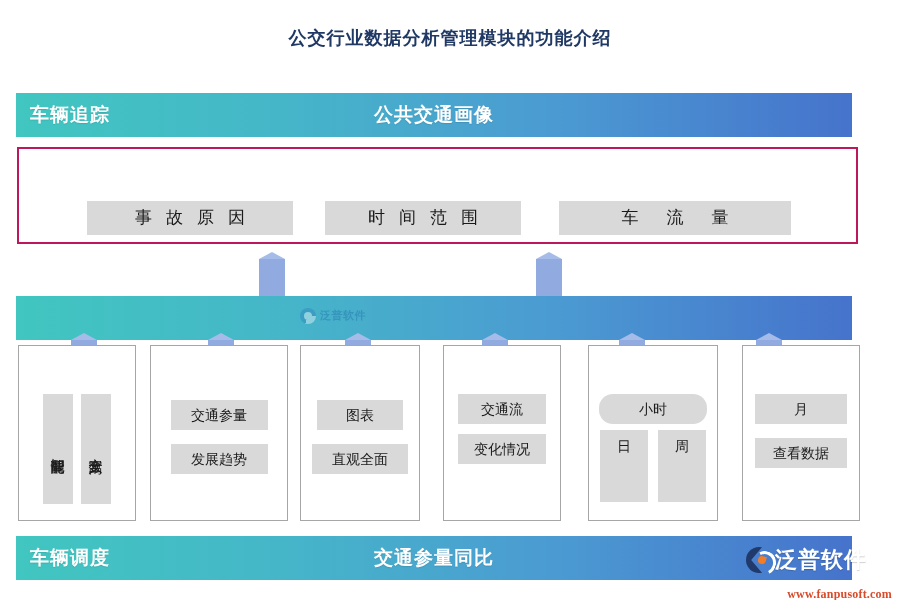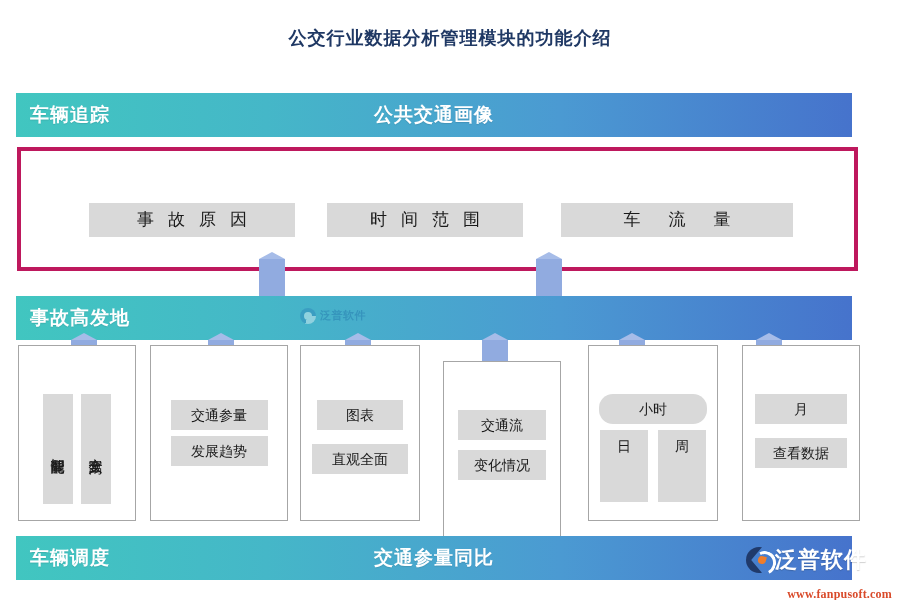--- a/index.html
+++ b/index.html
@@ -42,22 +42,22 @@
     text-shadow:0 1px 1px rgba(0,0,0,.10);
   }
   .banner.italic .b-center{font-style:italic;}
 
   #banner-1{top:93px;}
   #banner-2{top:296px;}
   #banner-3{top:536px;}
 
   
   .panel{
-    position:absolute;left:17px;top:147px;width:841px;height:124px;
-    border:4px solid #be185d;background:#ffffff;box-sizing:border-box;padding-left:22px;
+    position:absolute;left:17px;top:147px;width:841px;height:97px;
+    border:2px solid #be185d;background:#ffffff;box-sizing:border-box;padding-left:22px;
   }
   .panel-chips{
     position:absolute;left:0;top:52px;width:100%;height:36px;
   }
   .chip{
     position:absolute;height:34px;line-height:34px;
     background:#d9d9d9;color:#1a1a1a;
     font-size:17px;text-align:center;
     font-family:"Liberation Sans","DejaVu Sans",sans-serif;
   }
@@ -104,21 +104,21 @@
   #card-2{width:138px;}
   #card-3{width:120px;}
   #card-4{width:118px;}
   #card-5{width:130px;}
   #card-6{width:118px;}
 
   
   #card-1{left:18px;width:118px;}
   #card-2{left:150px;width:138px;}
   #card-3{left:300px;width:120px;}
-  #card-4{left:443px;width:118px;margin-top:16px;}
+  #card-4{left:443px;width:118px;}
   #card-5{left:588px;width:130px;}
   #card-6{left:742px;width:118px;}
 
   .tag{
     background:#d9d9d9;color:#1a1a1a;
     font-size:14px;text-align:center;
     font-family:"Liberation Sans","DejaVu Sans",sans-serif;
     box-sizing:border-box;
   }
 
@@ -131,21 +131,21 @@
     line-height:1.15;letter-spacing:1px;
   }
 
   
   .hstack{position:absolute;left:0;width:100%;}
   .tag-wide{
     display:block;margin:0 auto;height:30px;line-height:30px;
   }
 
   #c2-t1{top:54px;}
-  #c2-t2{top:90px;}
+  #c2-t2{top:98px;}
   #c2-t1 .tag-wide,#c2-t2 .tag-wide{width:97px;}
 
   #c3-t1{top:54px;}
   #c3-t2{top:98px;}
   #c3-t1 .tag-wide{width:86px;}
   #c3-t2 .tag-wide{width:96px;}
 
   #c4-t1{top:48px;}
   #c4-t2{top:88px;}
   #c4-t1 .tag-wide{width:88px;}
@@ -243,21 +243,20 @@
   <div class="arrow up-mid" id="arrow-mid-1">
     <div class="head"></div>
     <div class="stem"></div>
   </div>
   <div class="arrow up-mid" id="arrow-mid-2">
     <div class="head"></div>
     <div class="stem"></div>
   </div>
 
   <div class="banner italic" id="banner-2">
-    <span class="b-left">事故高发地</span>
   </div>
 
   <div class="watermark">
     <span class="wm-mark"></span>
     <span class="wm-text">泛普软件</span>
   </div>
 
   <div class="arrow down-row" id="arrow-card-1">
     <div class="head"></div>
       <div class="stem"></div>

